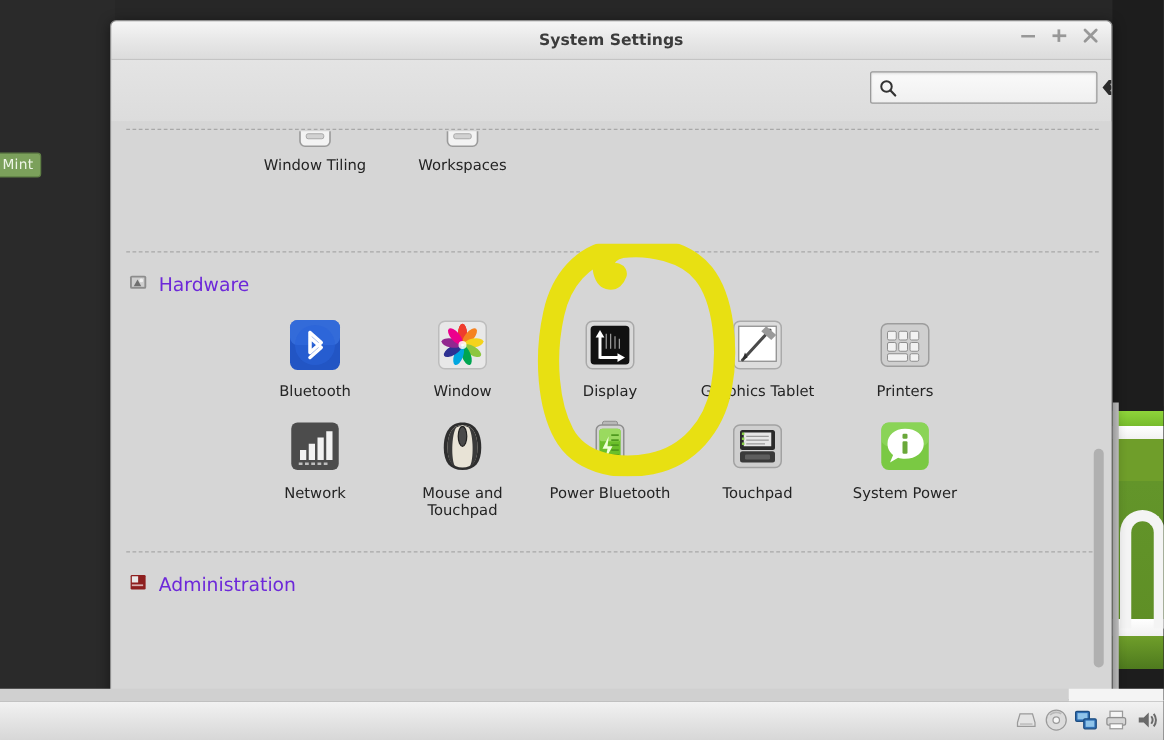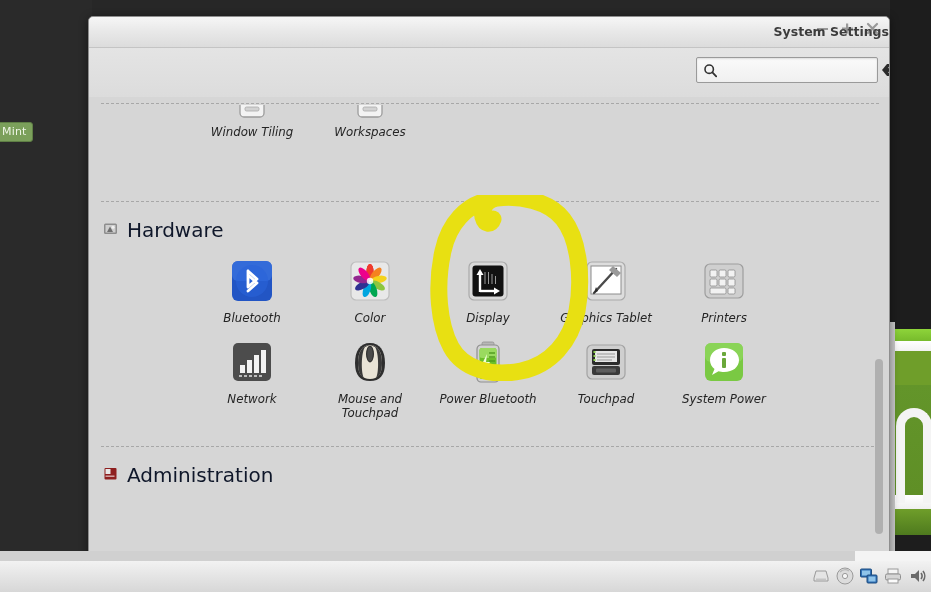--- a/index.html
+++ b/index.html
@@ -80,21 +80,21 @@
     box-shadow:0 2px 10px rgba(0,0,0,.45);
     overflow:hidden;
   }
   #titlebar{
     height:31px; position:relative;
     background:linear-gradient(180deg,#f6f6f6 0%, #e9e9e9 45%, #dcdcdc 100%);
     border-bottom:1px solid #c4c4c4;
     border-radius:4px 4px 0 0;
   }
   #win-title{
-    position:absolute; left:0; right:0; top:7px; text-align:right;
+    position:absolute; left:0; right:0; top:7px; text-align:center;
     font-size:12.5px; font-weight:bold; color:#3c3c3c;
   }
   #win-controls{
     position:absolute; right:10px; top:5px; display:flex; gap:12px;
     align-items:center;
   }
   .wc{ width:13px; height:13px; cursor:default; position:relative; opacity:.55; }
   .wc svg{ display:block; }
 
   #toolbar{
@@ -136,30 +136,30 @@
   }
 
   .section{ padding:0 0 0 0; }
   .divider{
     border-top:1px dashed #a8a8a8; margin:0 12px;
   }
   .sec-head{
     display:flex; align-items:center; gap:9px;
     padding:16px 0 12px 14px;
   }
-  .sec-title{ font-size:20px; color:#0f172a; }
+  .sec-title{ font-size:15px; color:#6d28d9; }
 
   .grid{
     display:flex; flex-wrap:wrap;
     padding:0 0 0 104px;
   }
   .cell{
     width:118px; padding:4px 0 10px 0;
     display:flex; flex-direction:column; align-items:center;
-    text-align:center; cursor:default;font-style:italic;
+    text-align:center; cursor:default;
   }
   .cell-icon{ width:46px; height:46px; display:block; }
   .cell-label{
     margin-top:7px; font-size:11.8px; color:#242424; line-height:14px;
     max-width:106px;
   }
   .cell.partial{ padding-top:0; }
 
   
   #toprow{
@@ -300,21 +300,21 @@
                 <ellipse cx="0" cy="-9" rx="3.6" ry="8" fill="#8dc63f" transform="rotate(120)"></ellipse>
                 <ellipse cx="0" cy="-9" rx="3.6" ry="8" fill="#00a651" transform="rotate(160)"></ellipse>
                 <ellipse cx="0" cy="-9" rx="3.6" ry="8" fill="#00a6e0" transform="rotate(200)"></ellipse>
                 <ellipse cx="0" cy="-9" rx="3.6" ry="8" fill="#2e3192" transform="rotate(240)"></ellipse>
                 <ellipse cx="0" cy="-9" rx="3.6" ry="8" fill="#92278f" transform="rotate(280)"></ellipse>
                 <ellipse cx="0" cy="-9" rx="3.6" ry="8" fill="#ec008c" transform="rotate(320)"></ellipse>
                 <circle cx="0" cy="0" r="3.2" fill="#ffffff" opacity=".85"></circle>
               </g>
             </svg>
           </span>
-          <span class="cell-label">Color</span>
+          <span class="cell-label">Window</span>
         </div>
 
         <div class="cell">
           <span class="cell-icon">
             <svg width="46" height="46" viewBox="0 0 46 46">
               <rect x="4" y="4" width="38" height="38" rx="5" fill="#d9d9d9" stroke="#a9a9a9" stroke-width="1.2"></rect>
               <rect x="7.5" y="7.5" width="31" height="31" rx="3" fill="#111111"></rect>
               <path d="M15 34 L15 14" stroke="#ffffff" stroke-width="2.4"></path>
               <path d="M15 11 L11.5 17 L18.5 17 Z" fill="#ffffff"></path>
               <path d="M15 33 L32 33" stroke="#ffffff" stroke-width="2.4"></path>

